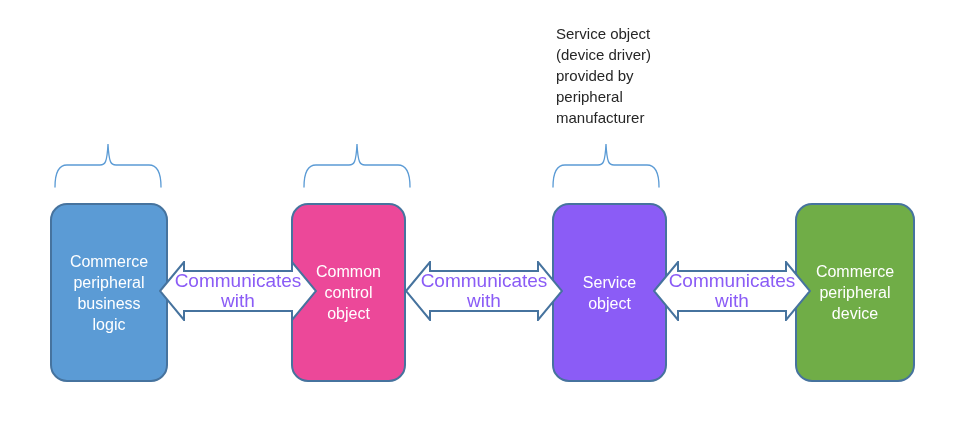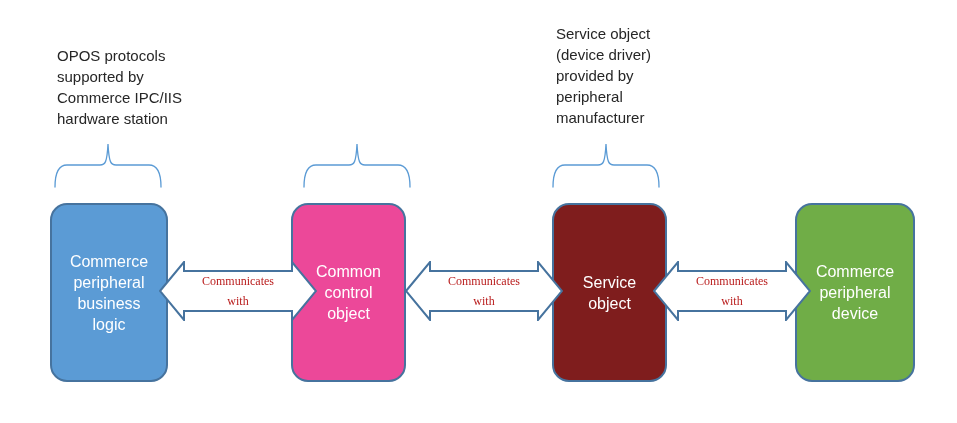--- a/index.html
+++ b/index.html
@@ -39,34 +39,29 @@
     color:var(--box-text);
     font-size:16px;line-height:21px;
     white-space:pre-line;
     z-index:1;
   }
   .arrow-svg{position:absolute;top:261px;width:158px;height:60px;z-index:2;}
   .arrow-svg path{fill:var(--arrow-fill);stroke:var(--arrow-border);stroke-width:2;stroke-linejoin:miter;}
   .arrow-label{
     position:absolute;top:261px;width:158px;height:60px;z-index:3;
     display:flex;align-items:center;justify-content:center;text-align:center;
-    font-size:12px;line-height:20px;color:#b91c1c;
+    font-size:19px;line-height:20px;color:#8b5cf6;
     white-space:pre-line;
-    font-family:Liberation Serif, serif;
   }
 </style>
 </head>
 <body>
 
 <div class="canvas">
 
-  <div class="annotation" style="left:57px;top:45px;">OPOS protocols
-supported by
-Commerce IPC/IIS
-hardware station</div>
   <div class="annotation" style="left:556px;top:23px;">Service object
 (device driver)
 provided by
 peripheral
 manufacturer</div>
 
   <svg class="brace" style="left:54px;top:142px;" viewBox="0 0 108 46">
     <path d="M 1,45 Q 1,23 13,23 L 46,23 C 51,23 53,21 54,2 C 55,21 57,23 62,23 L 95,23 Q 107,23 107,45"></path>
   </svg>
   <svg class="brace" style="left:303px;top:142px;" viewBox="0 0 108 46">
@@ -76,21 +71,21 @@
     <path d="M 1,45 Q 1,23 13,23 L 46,23 C 51,23 53,21 54,2 C 55,21 57,23 62,23 L 95,23 Q 107,23 107,45"></path>
   </svg>
 
   <div class="box" style="left: 50px; width: 118px; background: rgb(91, 155, 213);">Commerce
 peripheral
 business
 logic</div>
   <div class="box" style="left: 291px; width: 115px; background: #ec4899;">Common
 control
 object</div>
-  <div class="box" style="left: 552px; width: 115px; background: #7f1d1d;">Service
+  <div class="box" style="left: 552px; width: 115px; background: #8b5cf6;">Service
 object</div>
   <div class="box" style="left: 795px; width: 120px; background: rgb(112, 173, 71);">Commerce
 peripheral
 device</div>
 
   <svg class="arrow-svg" style="left:159px;" viewBox="0 0 158 60">
     <path d="M1 30 L25 1 L25 10 L133 10 L133 1 L157 30 L133 59 L133 50 L25 50 L25 59 Z"></path>
   </svg>
   <div class="arrow-label" style="left:159px;">Communicates
 with</div>

